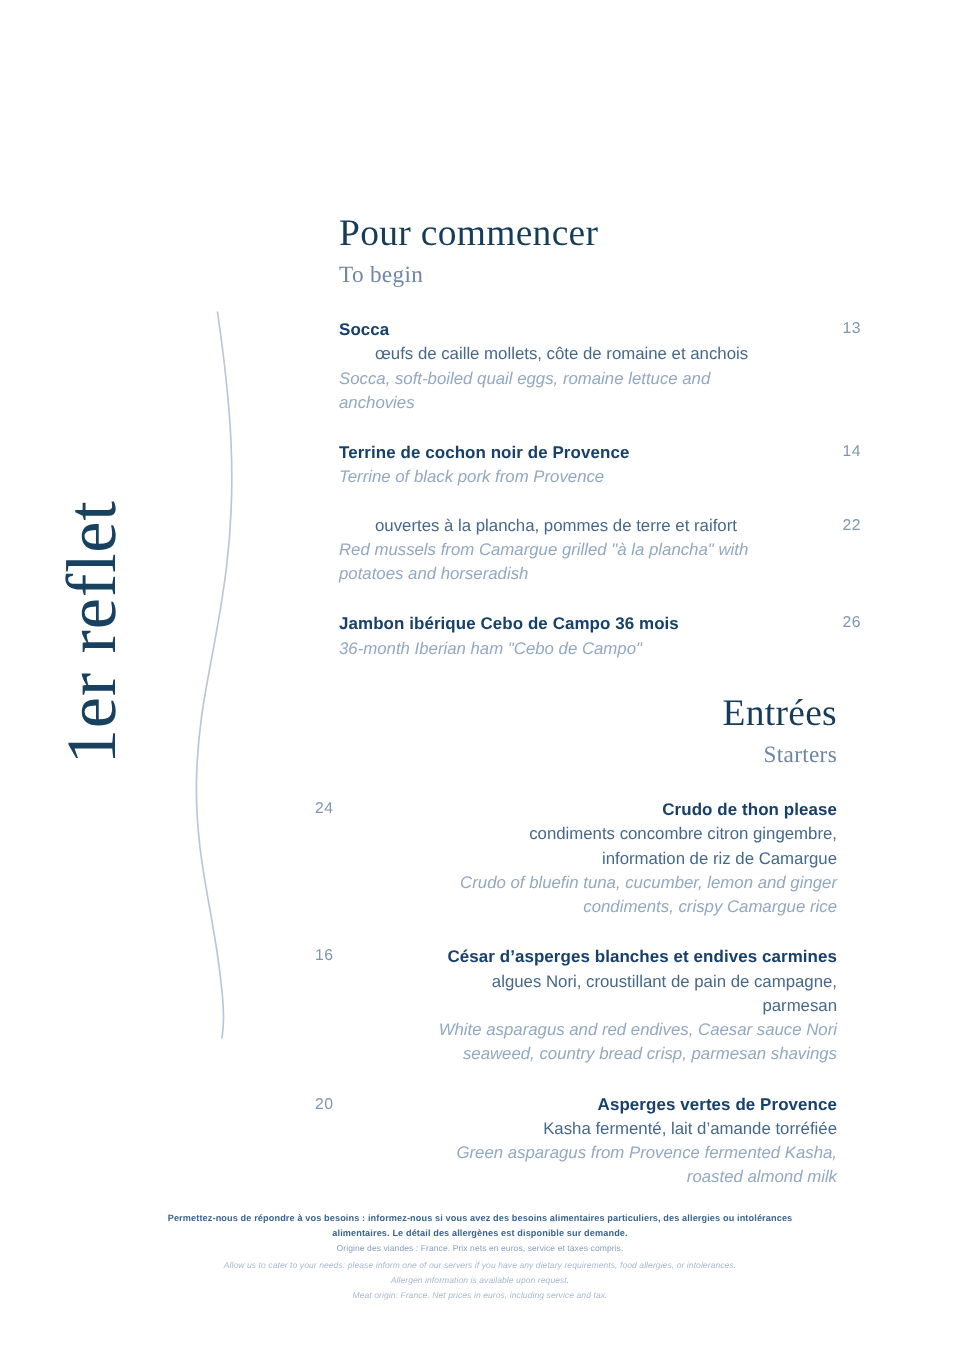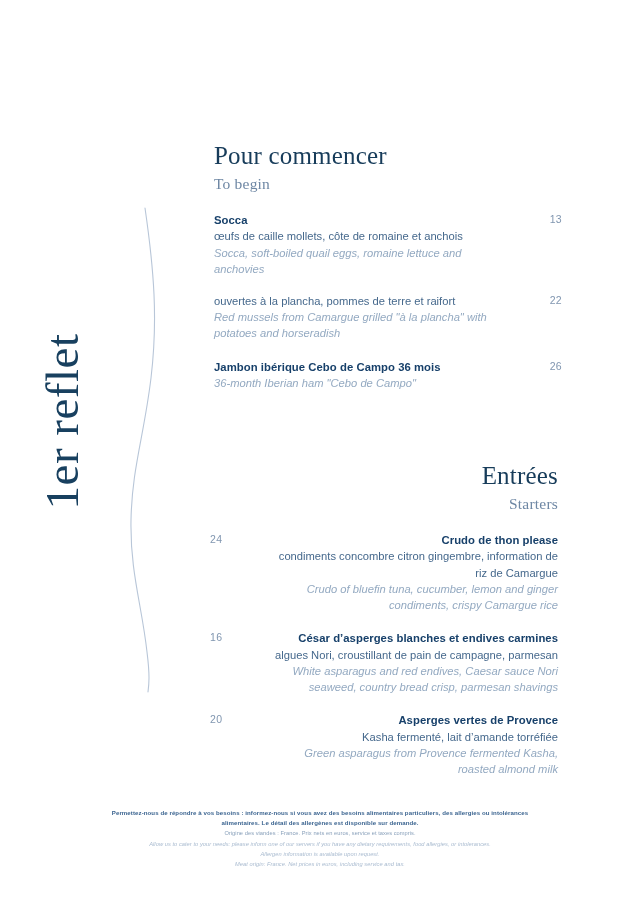--- a/index.html
+++ b/index.html
@@ -81,20 +81,21 @@
     font-weight: bold;
     color: #17406a;
     line-height: 1.45;
     letter-spacing: 0.05px;
     margin-top: 17px;
   }
   .item-desc {
     font-size: 11.2px;
     color: #45688c;
     line-height: 1.45;
+    margin-left: 24px;
   }
   .item-trans {
     font-size: 11.2px;
     font-style: italic;
     color: #93a9c1;
     line-height: 1.45;
   }
   .price {
     position: absolute;
     top: 1px;
@@ -105,21 +106,21 @@
 
   
   .sec-a .item { padding-right: 64px; }
   .sec-a .price { right: 0; text-align: right; }
 
   
   .sec-b { text-align: right; }
   .sec-b .item { padding-left: 64px; }
   .sec-b .price { left: 0; text-align: right; }
 
-  #section-begin { position: absolute; top: 142px; left: 4px; width: 348px; }
+  #section-begin { position: absolute; top: 142px; left: 16px; width: 348px; }
   #section-starters { position: absolute; top: 462px; left: 0; width: 348px; }
 
   
   .footer {
     position: absolute;
     left: 0;
     top: 808px;
     width: 640px;
     text-align: center;
     padding: 0 70px;
@@ -164,20 +165,25 @@
       <div class="section-sub">To begin</div>
     </div>
 
     <div class="item">
       <div class="item-title">Socca</div>
       <div class="item-desc">œufs de caille mollets, côte de romaine et anchois</div>
       <div class="item-trans">Socca, soft-boiled quail eggs, romaine lettuce and anchovies</div>
       <div class="price">13</div>
     </div>
 
+    <div class="item">
+      <div class="item-title">Terrine de cochon noir de Provence</div>
+      <div class="item-trans">Terrine of black pork from Provence</div>
+      <div class="price">14</div>
+    </div>
 
     <div class="item">
       <div class="item-desc">ouvertes à la plancha, pommes de terre et raifort</div>
       <div class="item-trans">Red mussels from Camargue grilled "à la plancha" with potatoes and horseradish</div>
       <div class="price">22</div>
     </div>
 
     <div class="item">
       <div class="item-title">Jambon ibérique Cebo de Campo 36 mois</div>
       <div class="item-trans">36-month Iberian ham "Cebo de Campo"</div>

